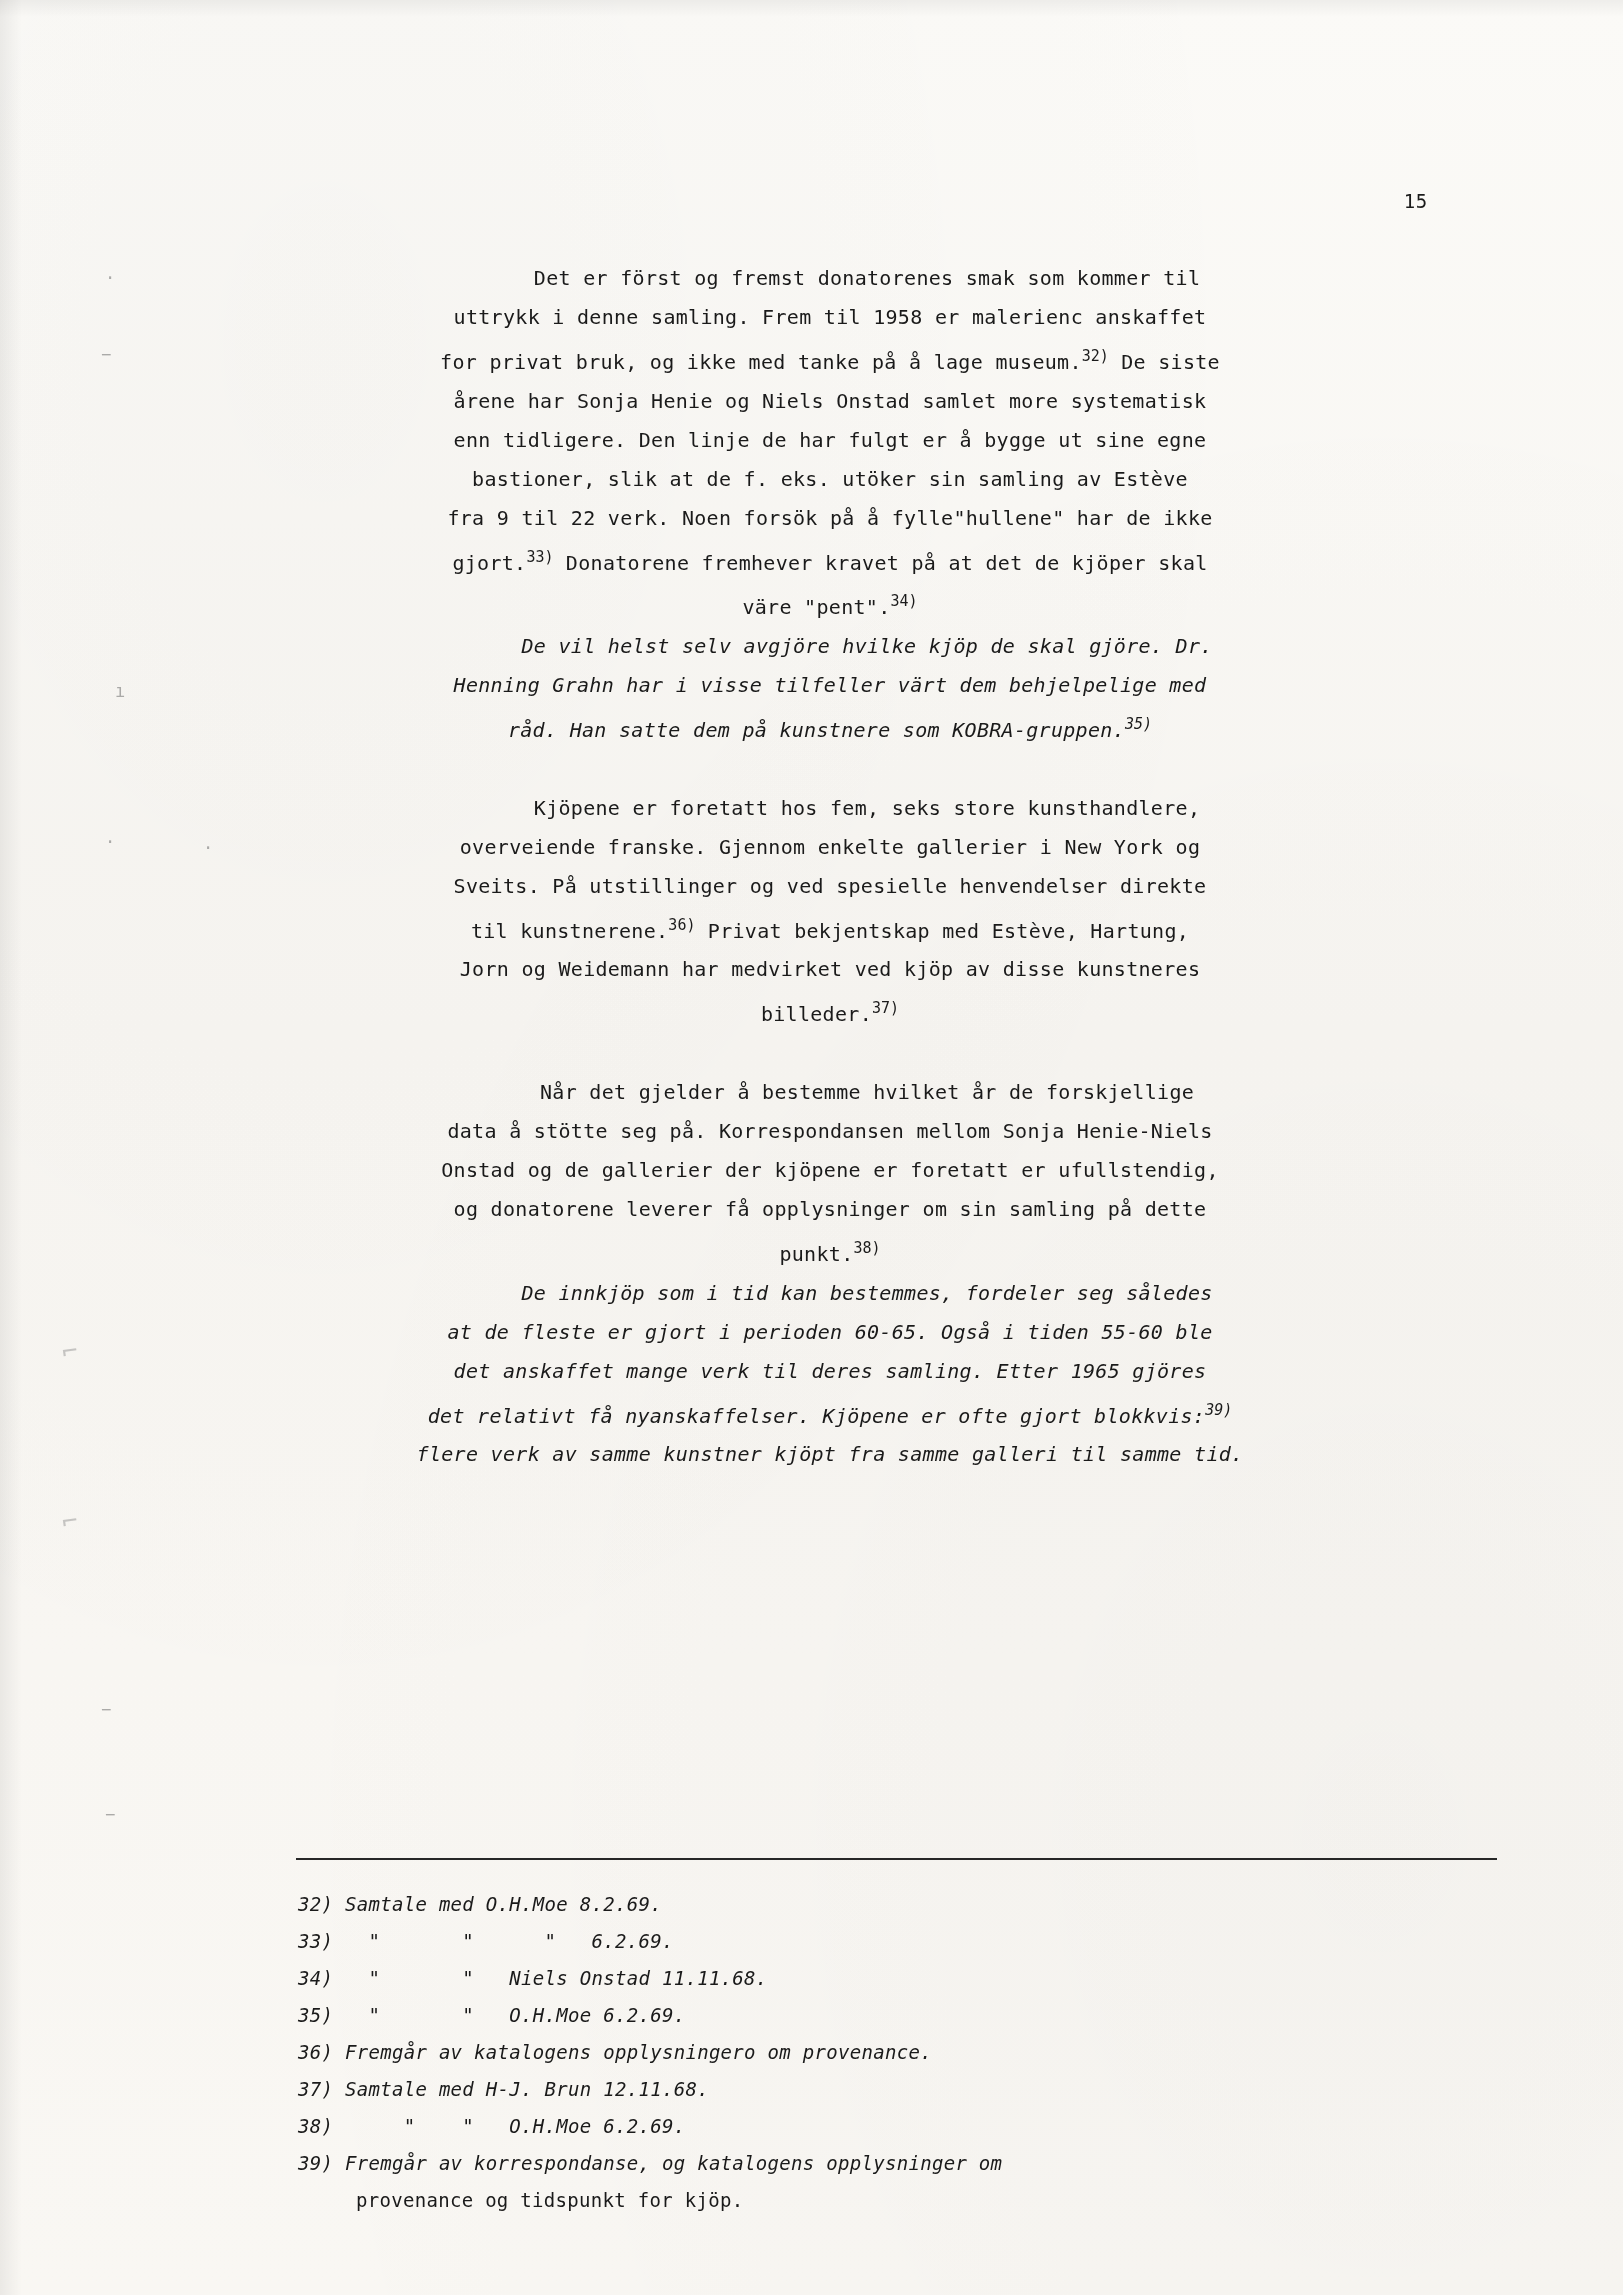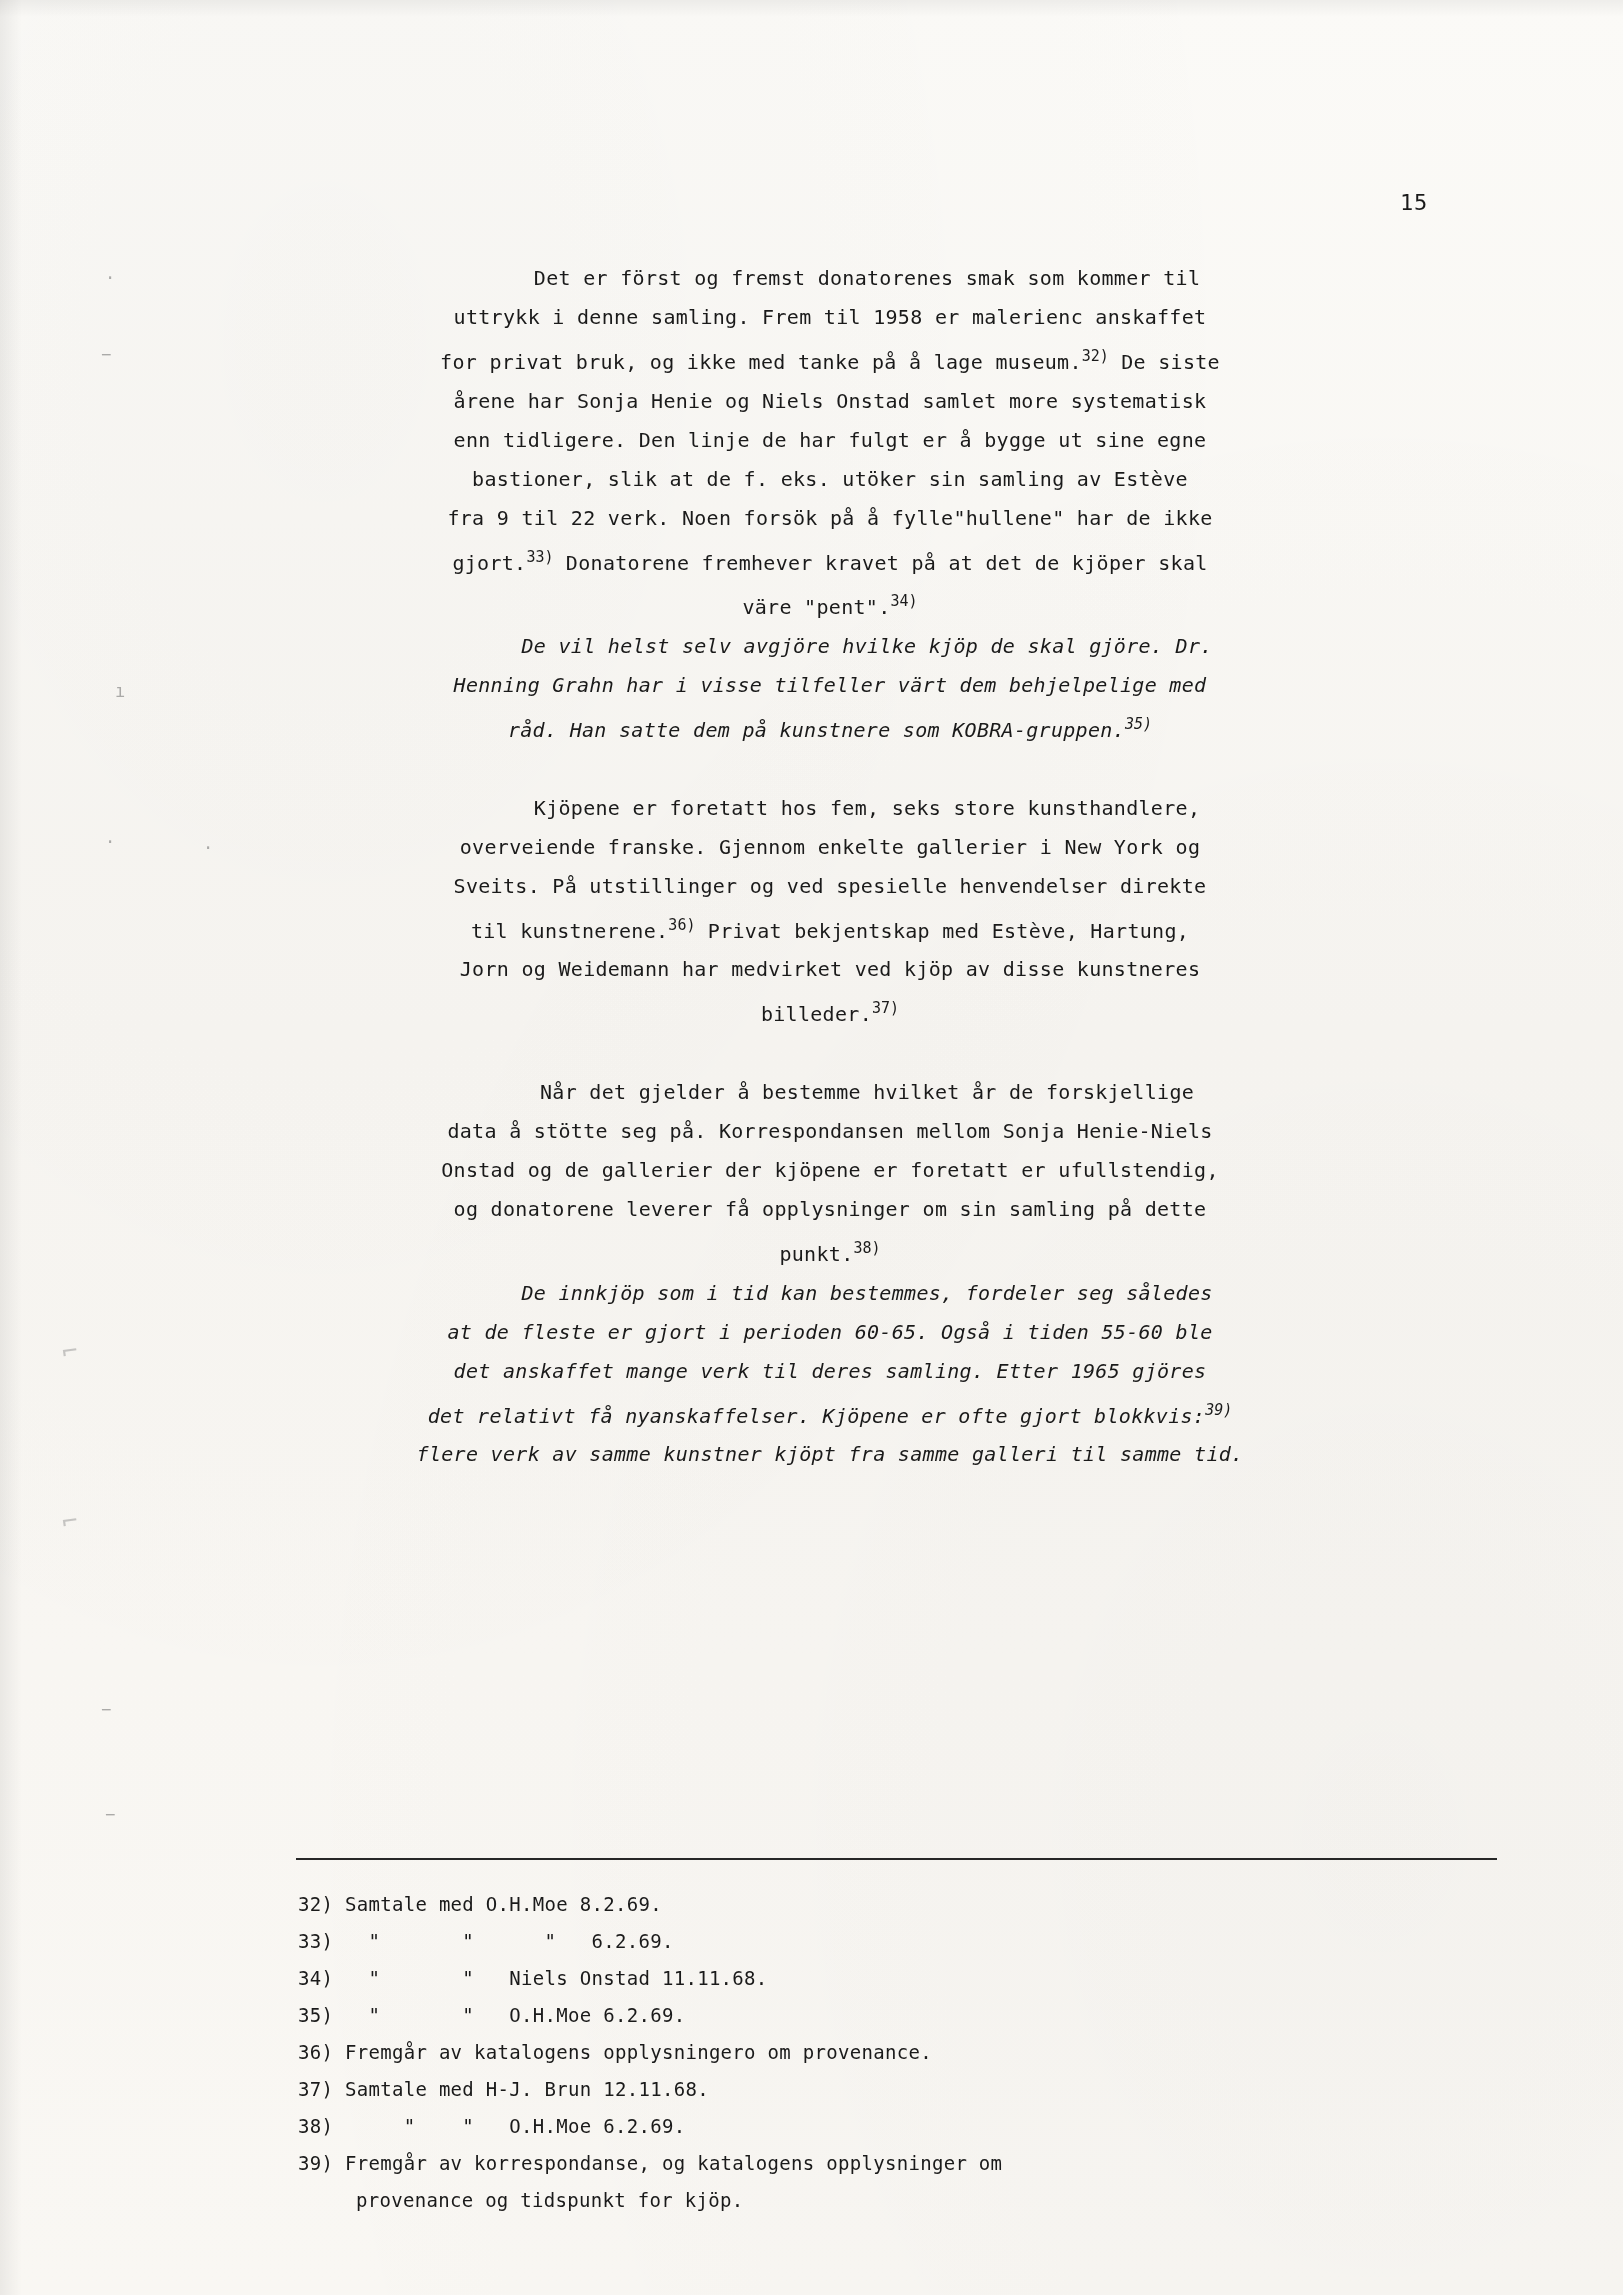--- a/index.html
+++ b/index.html
@@ -21,21 +21,21 @@
     inset: 0;
     background:
       radial-gradient(ellipse at 20% 15%, rgba(0,0,0,0.015), rgba(0,0,0,0) 55%),
       radial-gradient(ellipse at 85% 80%, rgba(0,0,0,0.018), rgba(0,0,0,0) 60%),
       linear-gradient(180deg, #fbfaf7 0%, #f7f5f1 45%, #f9f7f3 100%);
   }
   .page-number {
     position: absolute;
     top: 190px;
     right: 196px;
-    font-size: 22px;
+    font-size: 19px;
     letter-spacing: 0.7px;
   }
   .body-block {
     position: absolute;
     left: 298px;
     top: 259px;
     width: 1064px;
     font-size: 20px;
     line-height: 39px;
     letter-spacing: 0.3px;
@@ -71,20 +71,21 @@
     position: absolute;
     left: 298px;
     top: 1886px;
     width: 1179px;
     font-size: 19px;
     line-height: 37px;
     letter-spacing: 0.3px;
   }
   .fn {
     white-space: pre;
+    font-style: italic;
   }
   .fn-cont {
     padding-left: 58px;
     white-space: pre;
   }
   
   .margin-mark {
     position: absolute;
     color: #6d6d6d;
     font-size: 17px;

